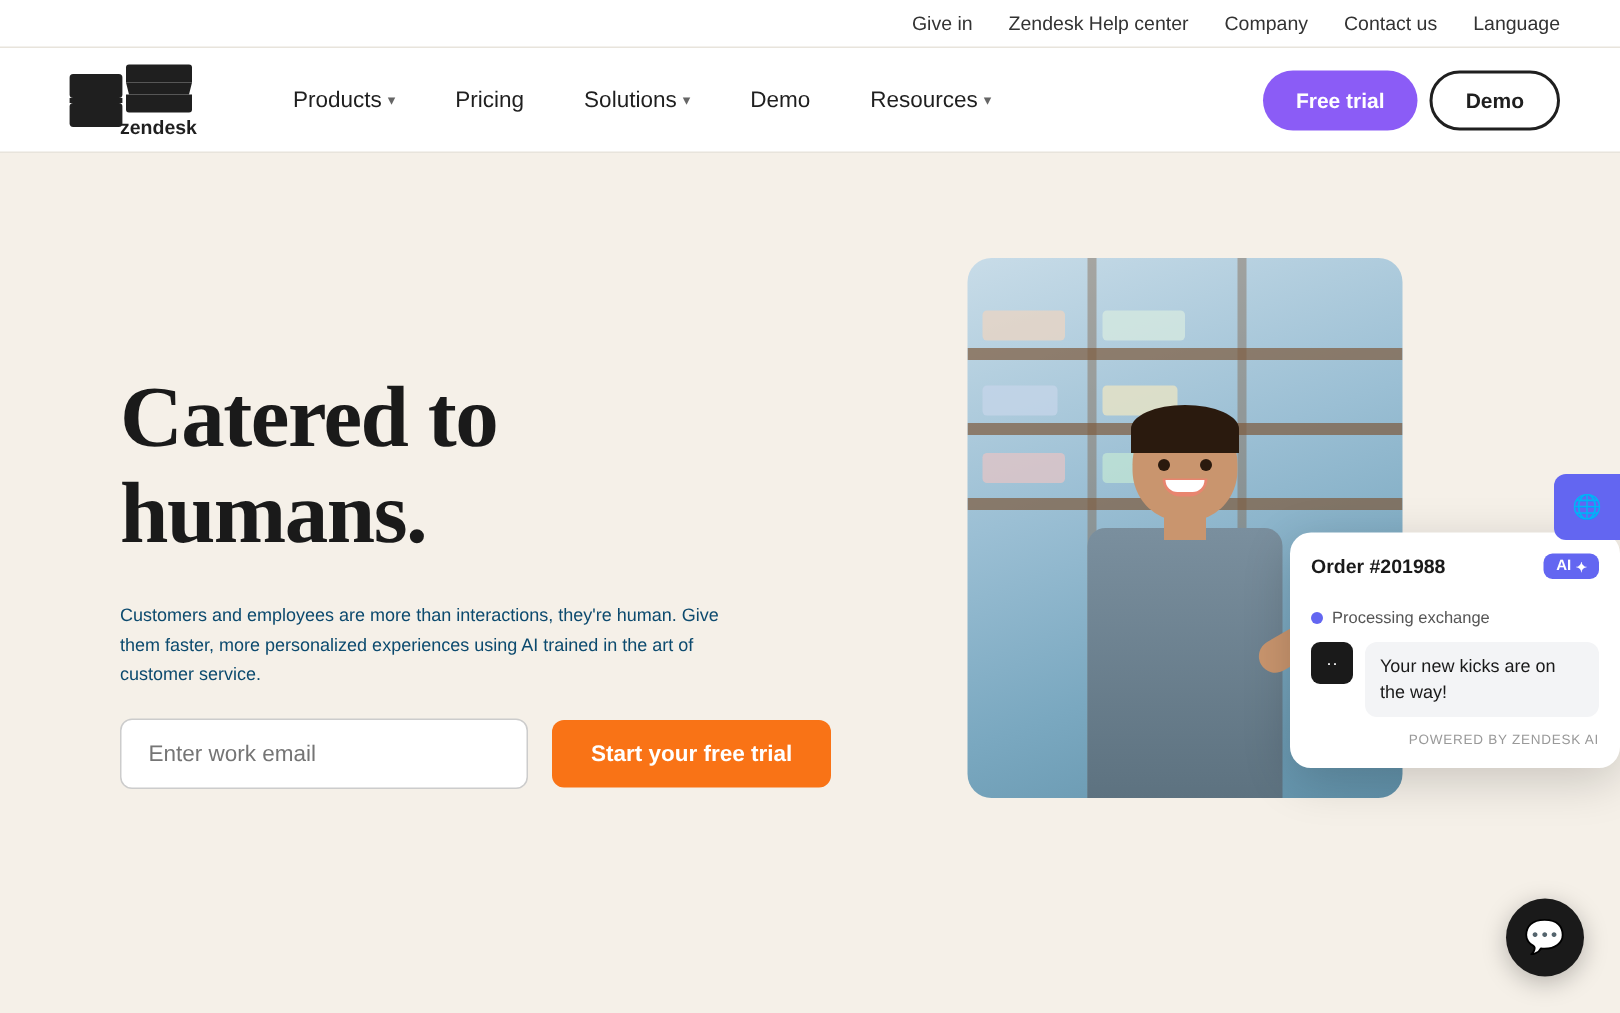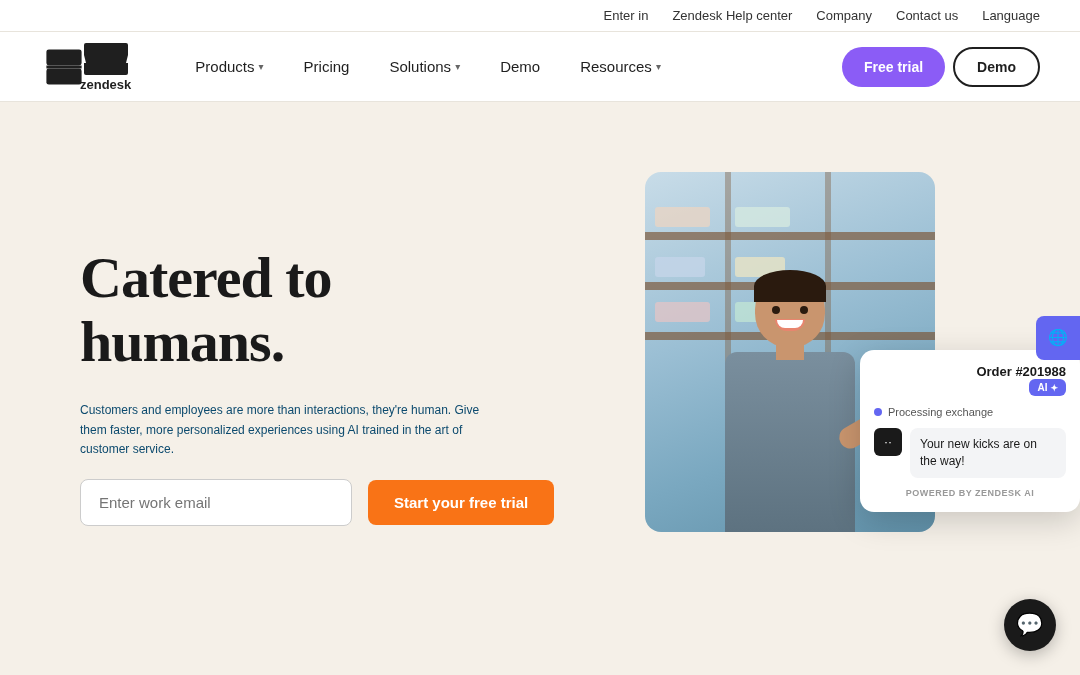--- a/index.html
+++ b/index.html
@@ -174,24 +174,23 @@
       right: -80px;
       width: 220px;
       background: #fff;
       border-radius: 14px;
       box-shadow: 0 8px 32px rgba(0,0,0,0.18);
       padding: 14px;
       z-index: 10;
     }
     .chat-header {
       display: flex;
-      align-items: flex-end;
+      align-items: center;
       justify-content: space-between;
-      margin-bottom: 10px;
-      flex-direction: column;
+      margin-bottom: 20px;
     }
     .chat-order {
       font-size: 13px;
       font-weight: 700;
       color: #1a1a1a;
     }
     .ai-badge {
       background: #6366f1;
       color: #fff;
       font-size: 10px;
@@ -236,26 +235,26 @@
     }
     .chat-bubble {
       background: #f3f4f6;
       border-radius: 8px;
       padding: 8px 10px;
       font-size: 12px;
       color: #1a1a1a;
       line-height: 1.4;
     }
     .chat-powered {
-      text-align: center;
+      text-align: right;
       font-size: 9px;
       color: #999;
       margin-top: 10px;
       letter-spacing: 0.5px;
-      font-weight: 700;
+      font-weight: 400;
       text-transform: uppercase;
     }
 
     
     .translate-btn {
       position: fixed;
       right: 0;
       top: 50%;
       transform: translateY(-50%);
       background: #6366f1;
@@ -303,21 +302,21 @@
     }
     .shelf-bg {
       position: absolute;
       top: 0; left: 0; right: 0; bottom: 0;
     }
   </style>
 </head>
 <body>
 
 <div class="utility-bar">
-  <a>Enter in</a>
+  <a>Give in</a>
   <a>Zendesk Help center</a>
   <a>Company</a>
   <a>Contact us</a>
   <a>Language</a>
 </div>
 
 <nav class="main-nav">
   <div class="logo-area">
 
     <svg class="logo-svg" viewBox="0 0 60 60">

